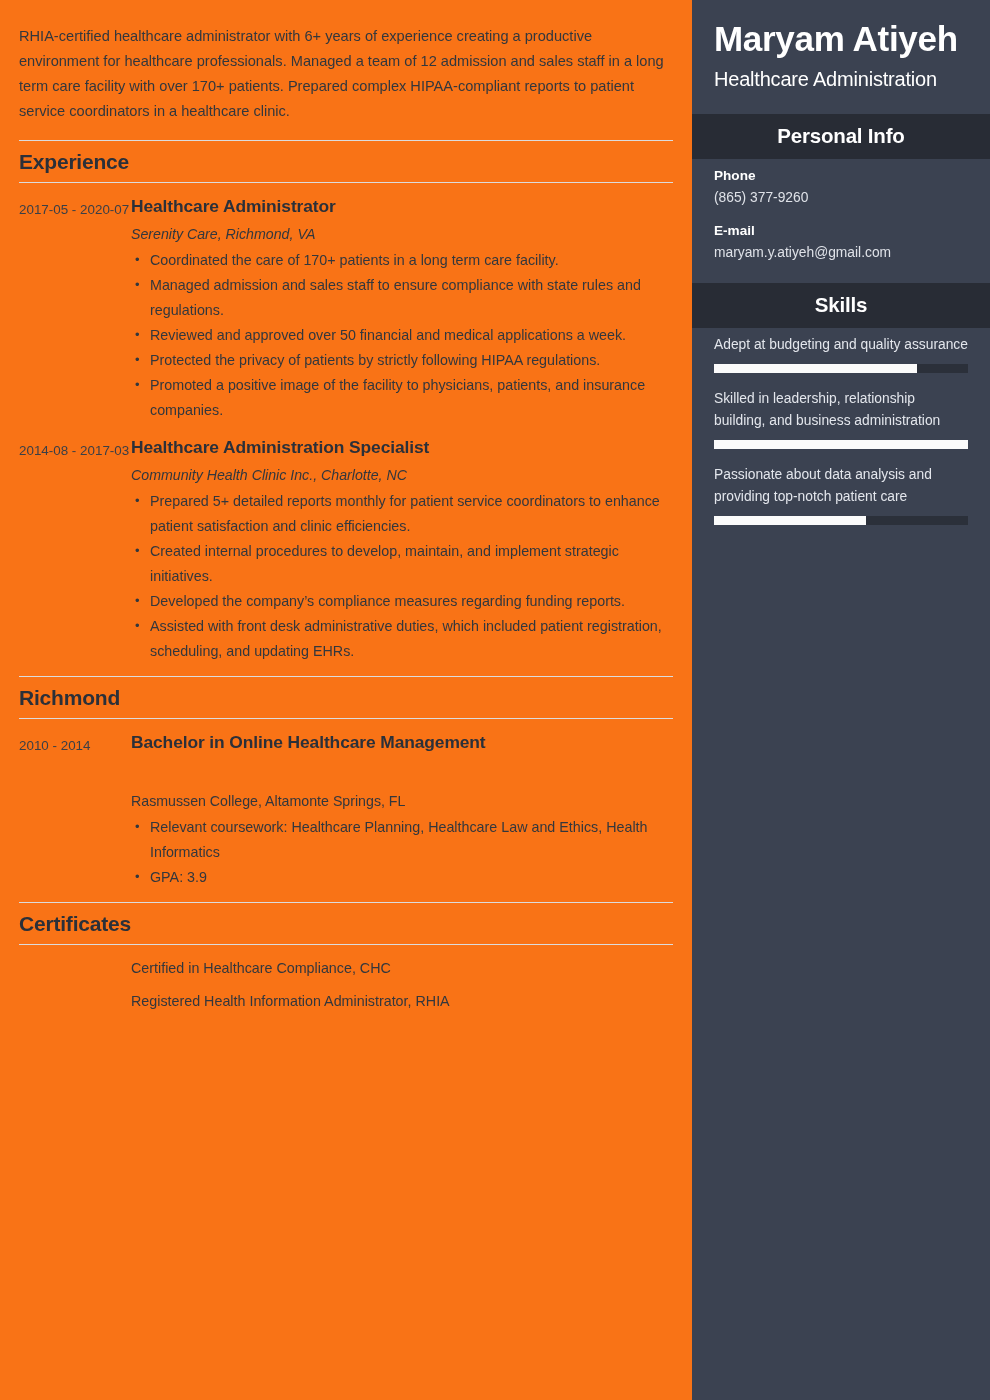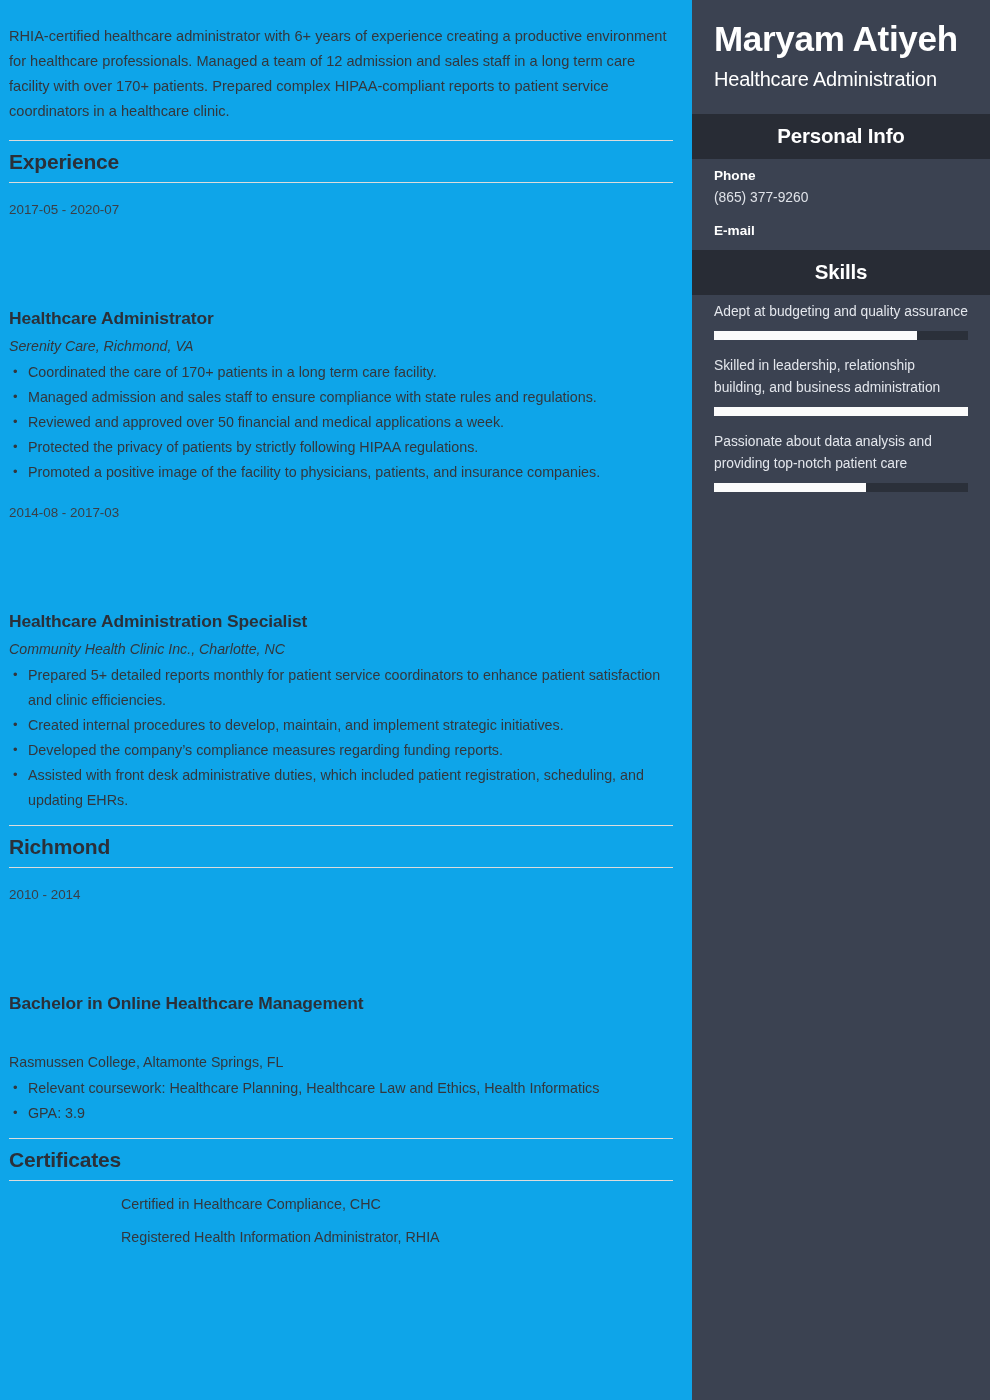--- a/index.html
+++ b/index.html
@@ -16,22 +16,22 @@
     width: 990px;
     height: 1400px;
     display: flex;
     align-items: stretch;
     background: #fafafa;
   }
 
   
   .main {
     width: 692px;
-    background: #0ea5e9;
-    padding: 20px 19px 0 9px;
+    background: #f97316;
+    padding: 20px 19px 0 19px;
   }
 
   .summary {
     font-size: 14.6px;
     line-height: 25px;
     color: #33373d;
     padding: 4px 0 0 0;
     margin-bottom: 16px;
   }
 
@@ -45,21 +45,20 @@
     border-top: 1px solid #dcdcdc;
     border-bottom: 1px solid #dcdcdc;
     padding: 9px 0 8px 0;
     margin-bottom: 11px;
   }
 
   .entry {
     display: flex;
     align-items: flex-start;
     margin-bottom: 12px;
-    flex-direction: column;
   }
 
   .entry-dates {
     width: 112px;
     flex: 0 0 112px;
     font-size: 13.4px;
     line-height: 25px;
     color: #3a3f47;
     padding-top: 3px;
   }
@@ -266,20 +265,21 @@
       <div class="sb-role">Healthcare Administration</div>
     </div>
 
     <div class="sb-band">Personal Info</div>
 
     <div class="sb-body">
       <div class="info-label">Phone</div>
       <div class="info-value">(865) 377-9260</div>
 
       <div class="info-label">E-mail</div>
+      <div class="info-value">maryam.y.atiyeh@gmail.com</div>
     </div>
 
     <div class="sb-band">Skills</div>
 
     <div class="sb-body">
 
       <div class="skill">
         <div class="skill-text">Adept at budgeting and quality assurance</div>
         <div class="skill-track">
           <div class="skill-fill" style="width: 80%;"></div>

